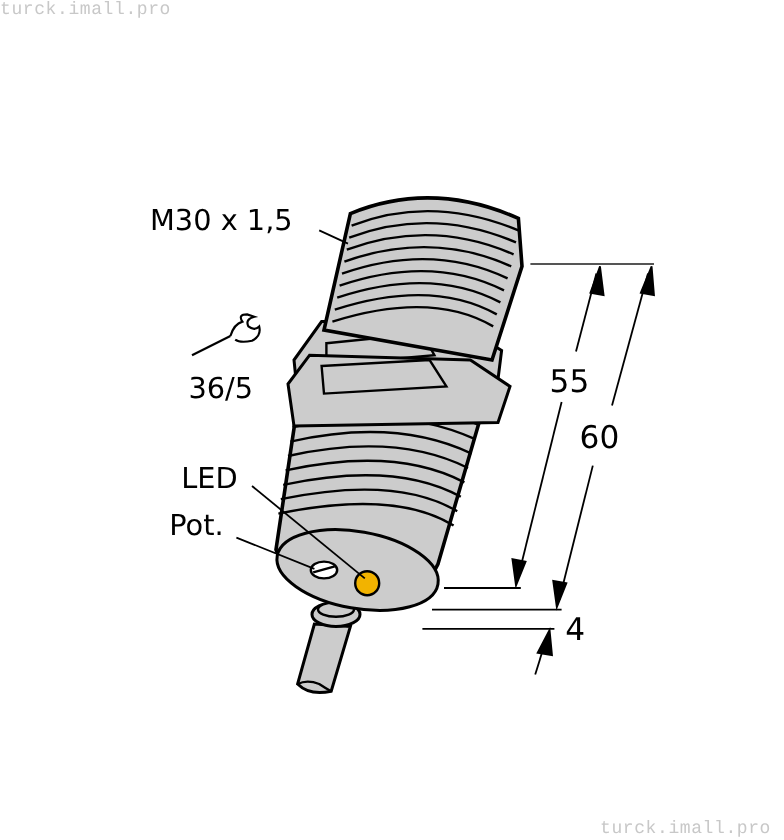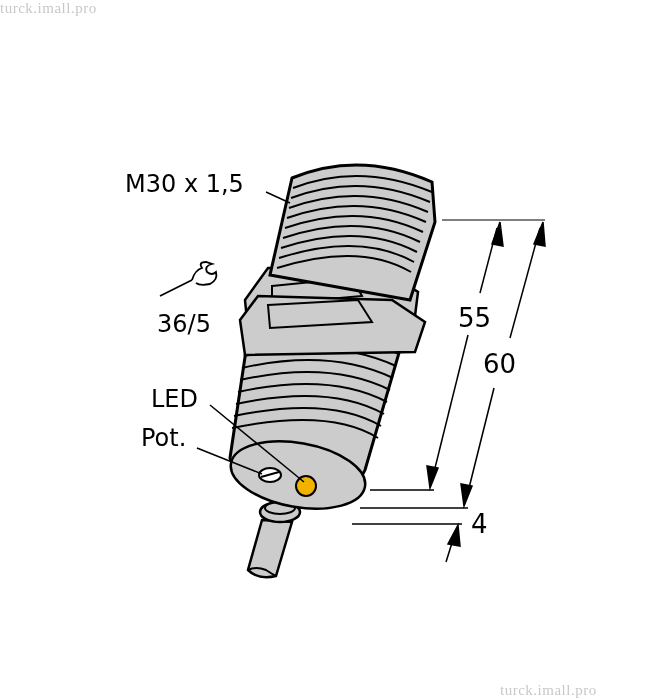--- a/index.html
+++ b/index.html
@@ -1,17 +1,17 @@
 <!DOCTYPE html>
 <html><head>
   <meta charset="utf-8">
   <style>
     html, body { margin: 0; padding: 0; background: #ffffff; }
     body { width: 653px; height: 700px; position: relative; overflow: hidden; }
-    .wm { position: absolute; font-family: Liberation Serif, serif; font-size: 15px; color: #c8c8c8; letter-spacing: 0.5px; }
+    .wm { position: absolute; font-family: Liberation Mono, monospace; font-size: 15px; color: #c8c8c8; letter-spacing: 0.5px; }
     .wm-top { left: 0px; top: 0px; }
     .wm-bottom { left: 500px; top: 682px; }
     svg { position: absolute; left: 0; top: 0; }
     .lbl { font-family: "DejaVu Sans", sans-serif; fill: #000; }
   </style>
 </head>
 <body>
 
 <div class="wm wm-top">turck.imall.pro</div>
 <div class="wm wm-bottom">turck.imall.pro</div>

